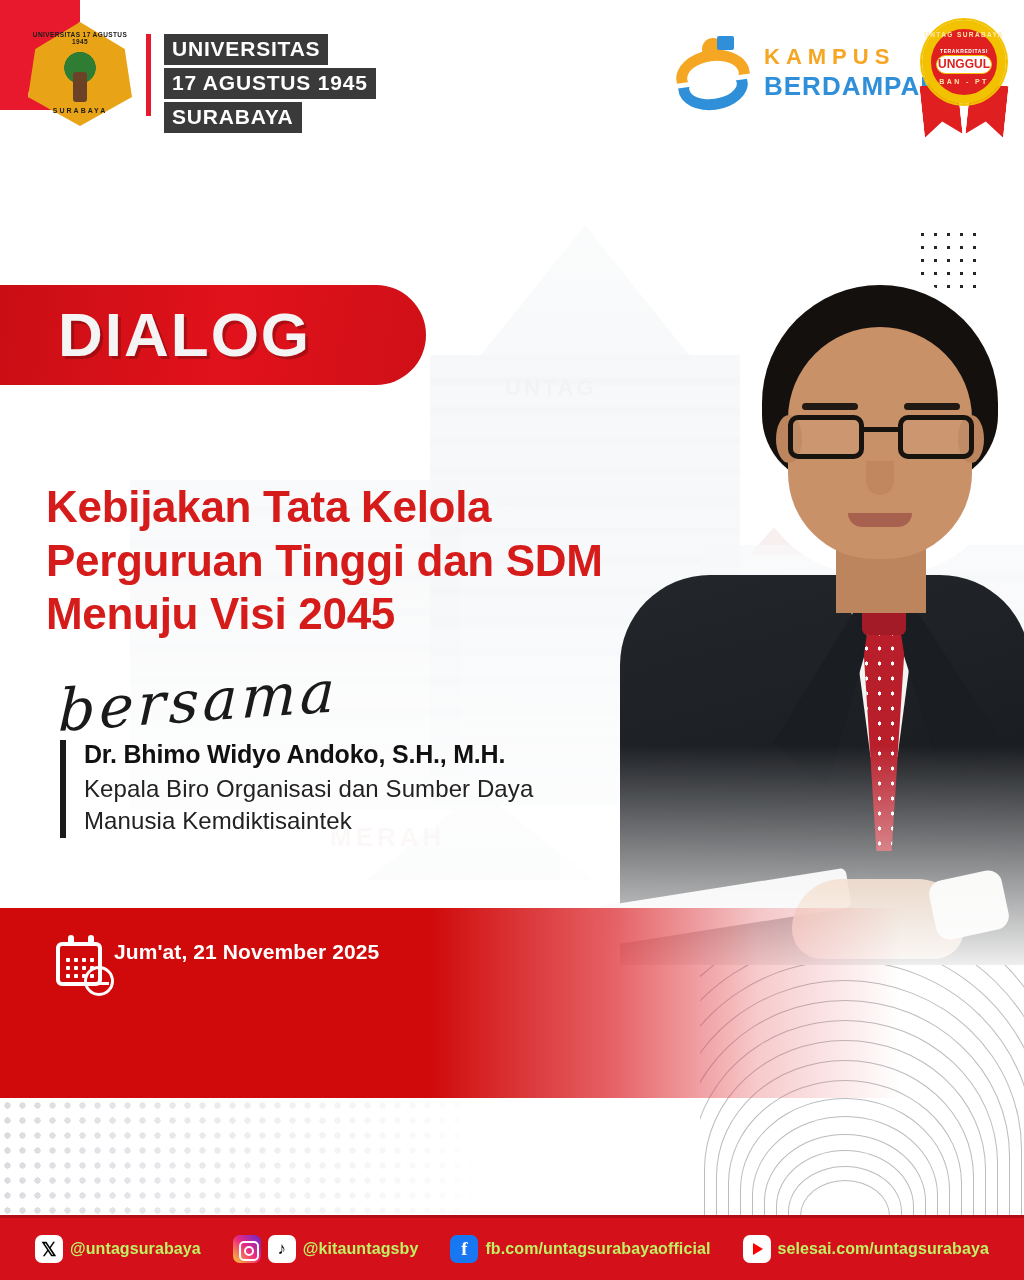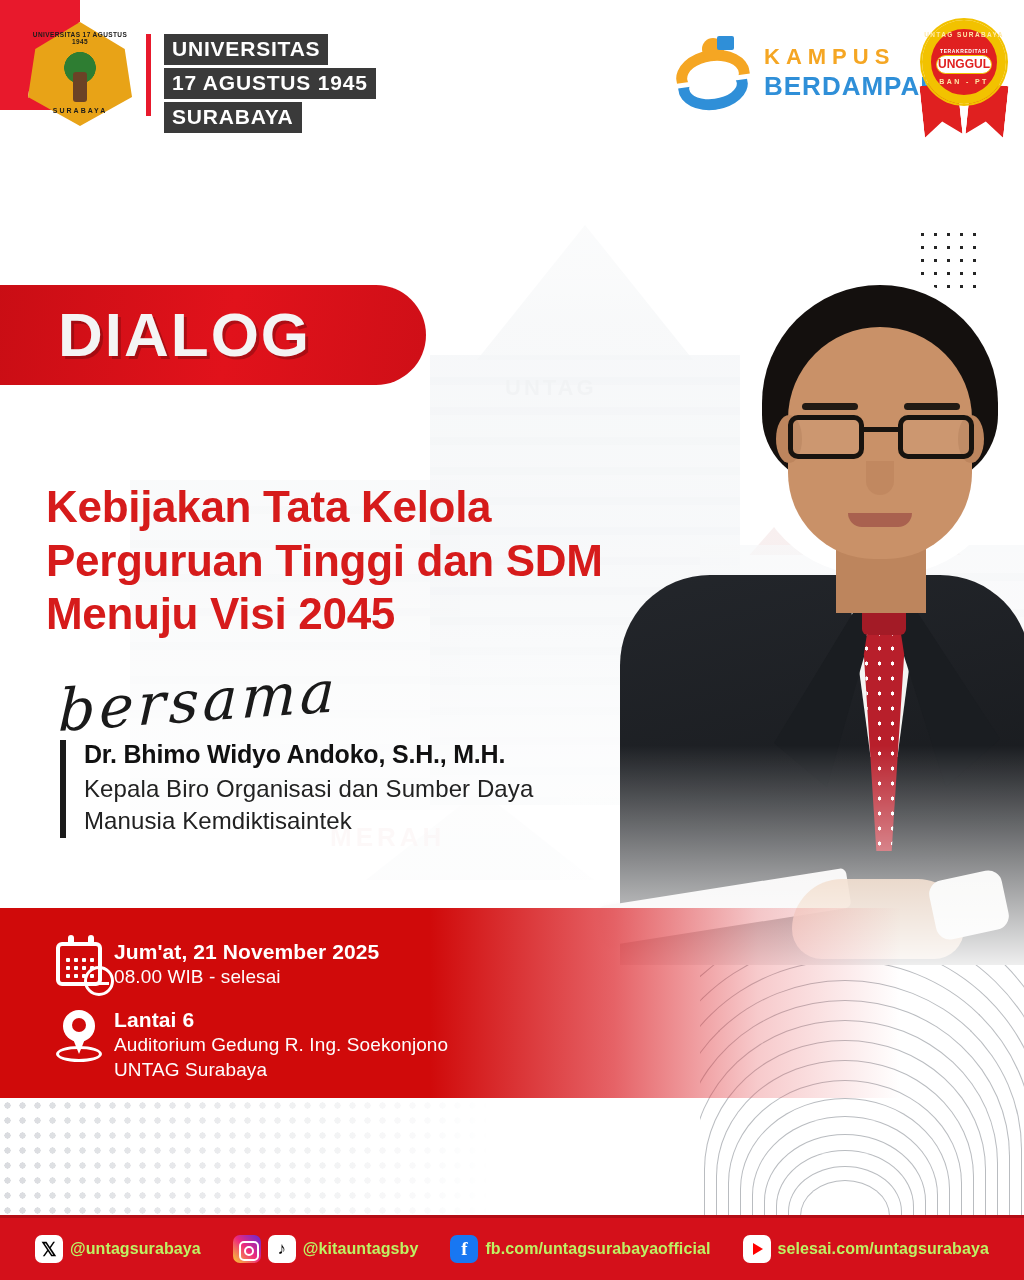--- a/index.html
+++ b/index.html
@@ -543,39 +543,23 @@
           <div class="cal-ring-r"></div>
           <div class="cal-grid"></div>
           <div class="cal-clock">
             <div class="cal-hand-v"></div>
             <div class="cal-hand-h"></div>
           </div>
         </div>
       </div>
       <div>
         <div class="info-b">Jum'at, 21 November 2025</div>
-        <div class="info-n">08.00 WIB - selesai</div>
       </div>
     </div>
 
-    <div class="info-row info-loc">
-      <div class="ico-wrap">
-        <div class="pin">
-          <div class="pin-body"></div>
-          <div class="pin-tip"></div>
-          <div class="pin-hole"></div>
-          <div class="pin-base"></div>
-        </div>
-      </div>
-      <div>
-        <div class="info-b">Lantai 6</div>
-        <div class="info-n">Auditorium Gedung R. Ing. Soekonjono</div>
-        <div class="info-n">UNTAG Surabaya</div>
-      </div>
-    </div>
   </div>
 
   <div class="halftone"></div>
   <div class="contours">
     <i style="left:100px;top:250px;width:90px;height:60px;"></i>
     <i style="left:88px;top:236px;width:114px;height:76px;"></i>
     <i style="left:76px;top:220px;width:138px;height:94px;"></i>
     <i style="left:64px;top:204px;width:162px;height:112px;"></i>
     <i style="left:52px;top:186px;width:186px;height:132px;"></i>
     <i style="left:40px;top:168px;width:210px;height:152px;"></i>

